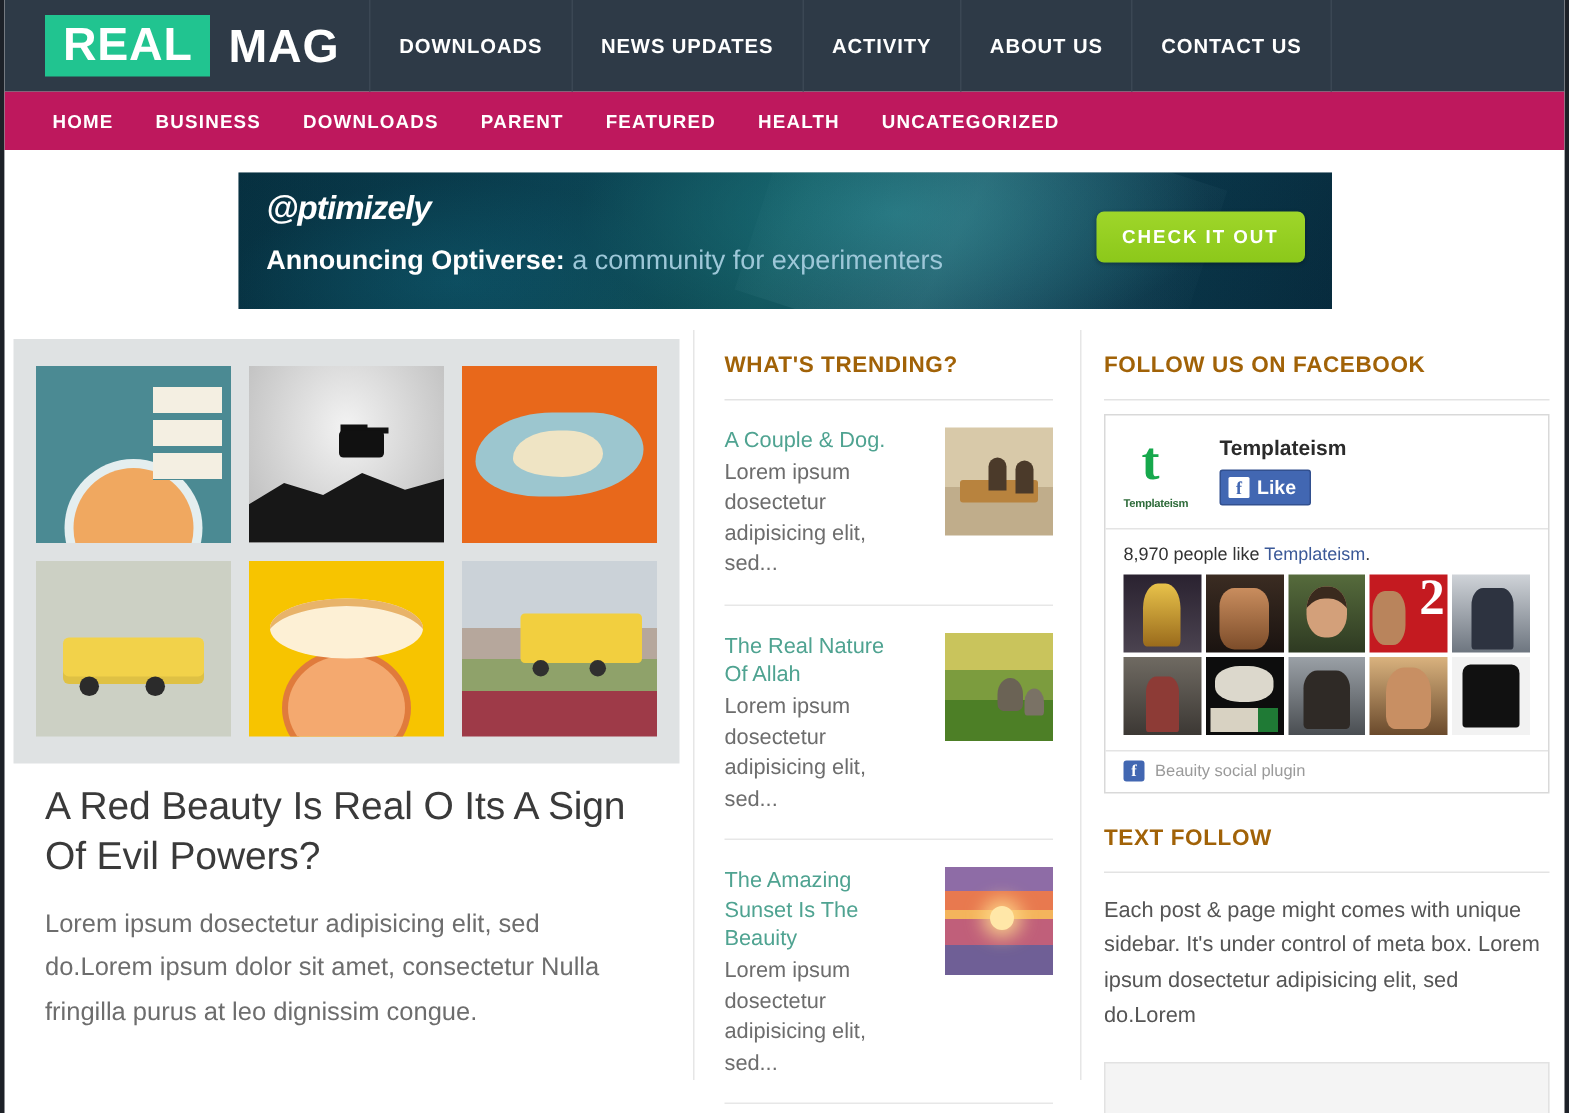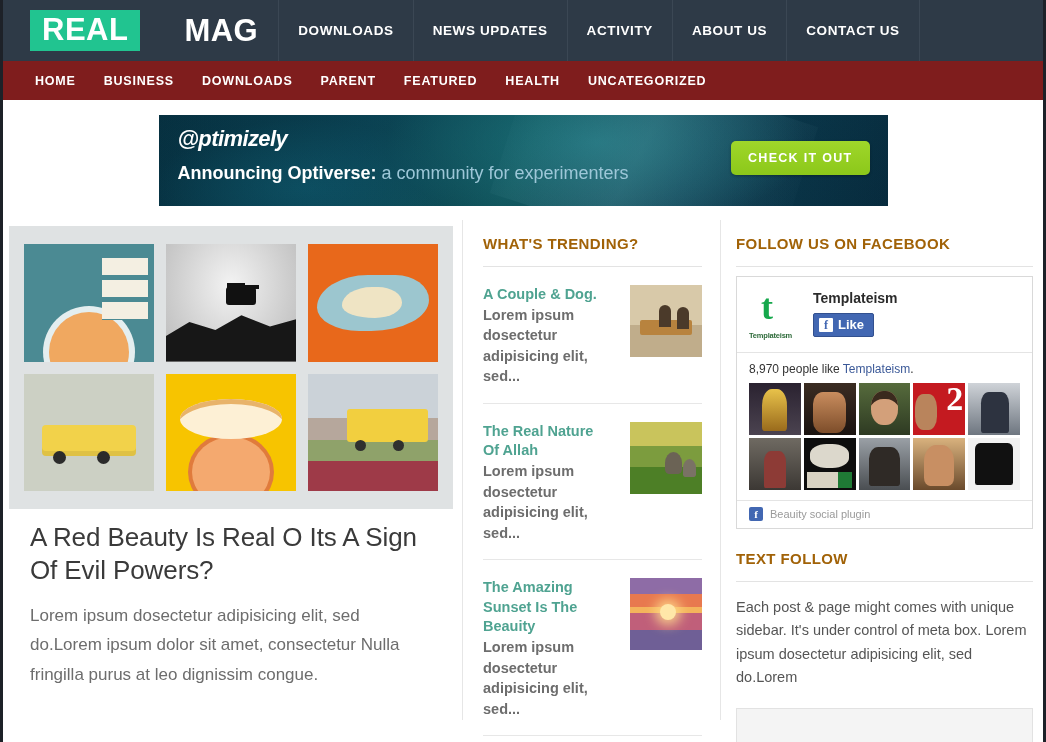--- a/index.html
+++ b/index.html
@@ -25,21 +25,20 @@
     display: flex;
     align-items: stretch;
     position: relative;
   }
   .logo-wrap {
     display: flex;
     align-items: center;
     padding-left: 27px;
     padding-right: 20px;
     border-right: 1px solid #3b4754;
-    gap: 32px;
   }
   .logo-real {
     background: #21c490;
     color: #ffffff;
     font-size: 31px;
     font-weight: bold;
     letter-spacing: 0.5px;
     padding: 4px 12px 6px 12px;
     line-height: 1;
     display: inline-block;
@@ -66,21 +65,21 @@
     font-weight: bold;
     letter-spacing: 0.6px;
     border-right: 1px solid #3b4754;
     cursor: pointer;
     white-space: nowrap;
   }
 
   
   .greennav {
     height: 39px;
-    background: #7f1d1d;
+    background: #be185d;
     display: flex;
     align-items: center;
     padding-left: 18px;
   }
   .greennav-item {
     color: #ffffff;
     font-size: 12.5px;
     font-weight: bold;
     letter-spacing: 0.8px;
     padding: 0 14px;
@@ -239,21 +238,20 @@
     padding-top: 15px;
     padding-bottom: 14px;
     border-bottom: 1px solid #e3e3e3;
   }
   .trend-item {
     display: flex;
     justify-content: flex-end;
     gap: 24px;
     padding: 18px 0 16px 0;
     border-bottom: 1px solid #e7e7e7;
-    font-weight: bold;
   }
   .trend-item:last-child { border-bottom: none; }
   .trend-text { flex: 1; }
   .trend-link {
     color: #4fa391;
     font-size: 14.5px;
     line-height: 1.35;
     text-decoration: none;
     cursor: pointer;
     display: block;

